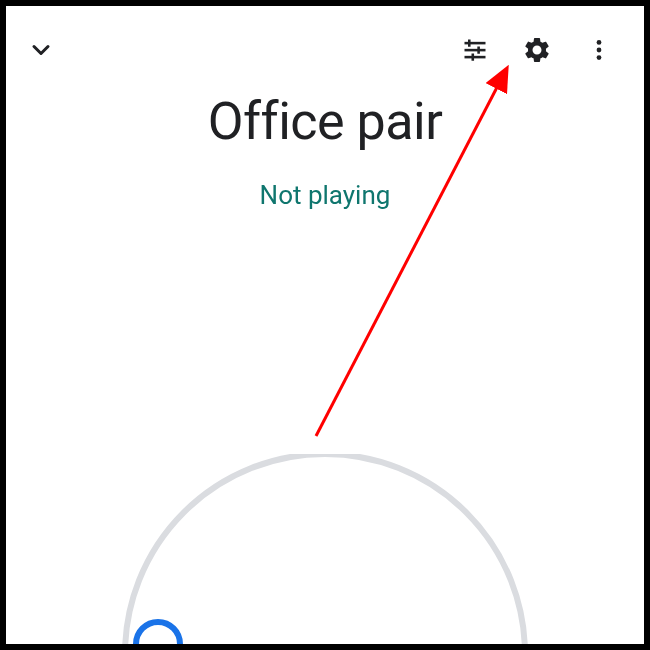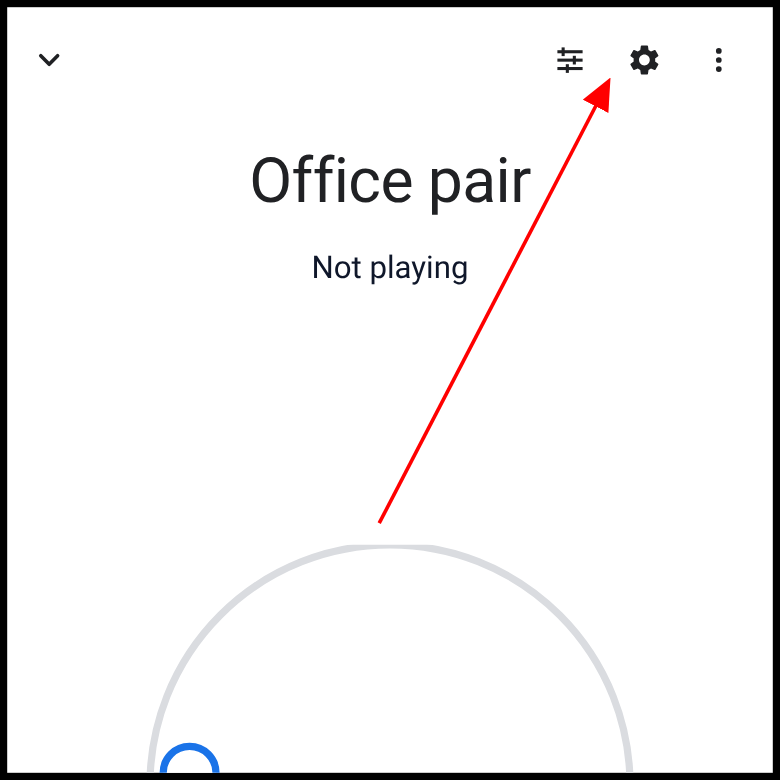--- a/index.html
+++ b/index.html
@@ -44,32 +44,32 @@
       width: 34px;
       height: 34px;
       display: flex;
       align-items: center;
       justify-content: center;
       cursor: pointer;
       color: #202124;
     }
     .title-area {
       text-align: center;
-      margin-top: 44px;
+      margin-top: 15px;
     }
     .title {
       font-size: 52px;
       font-weight: 400;
       color: #202124;
       letter-spacing: -0.5px;
     }
     .subtitle {
       font-size: 26px;
       font-weight: 400;
-      color: #0f172a;
+      color: #0f766e;
       margin-top: 28px;
     }
     .arc-container {
       position: absolute;
       bottom: -10px;
       left: 0;
       right: 0;
       display: flex;
       justify-content: center;
       pointer-events: none;

